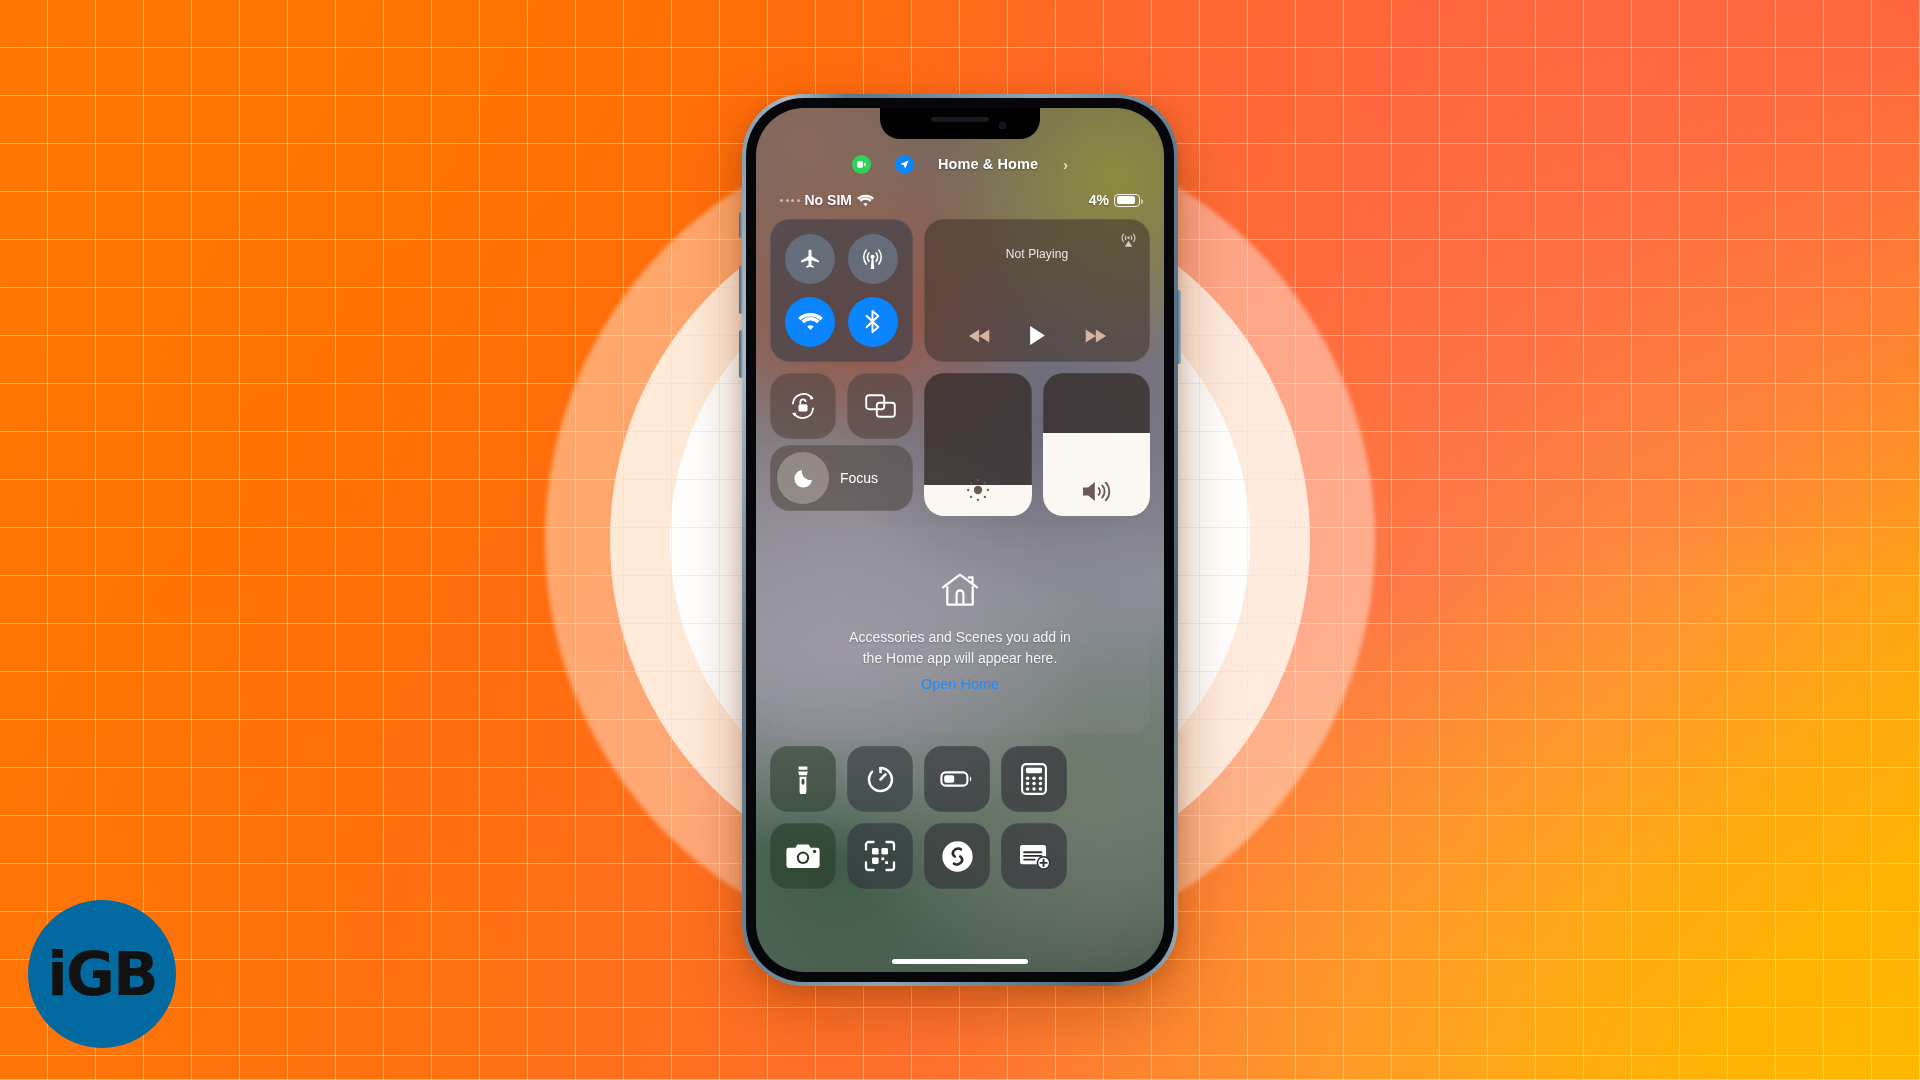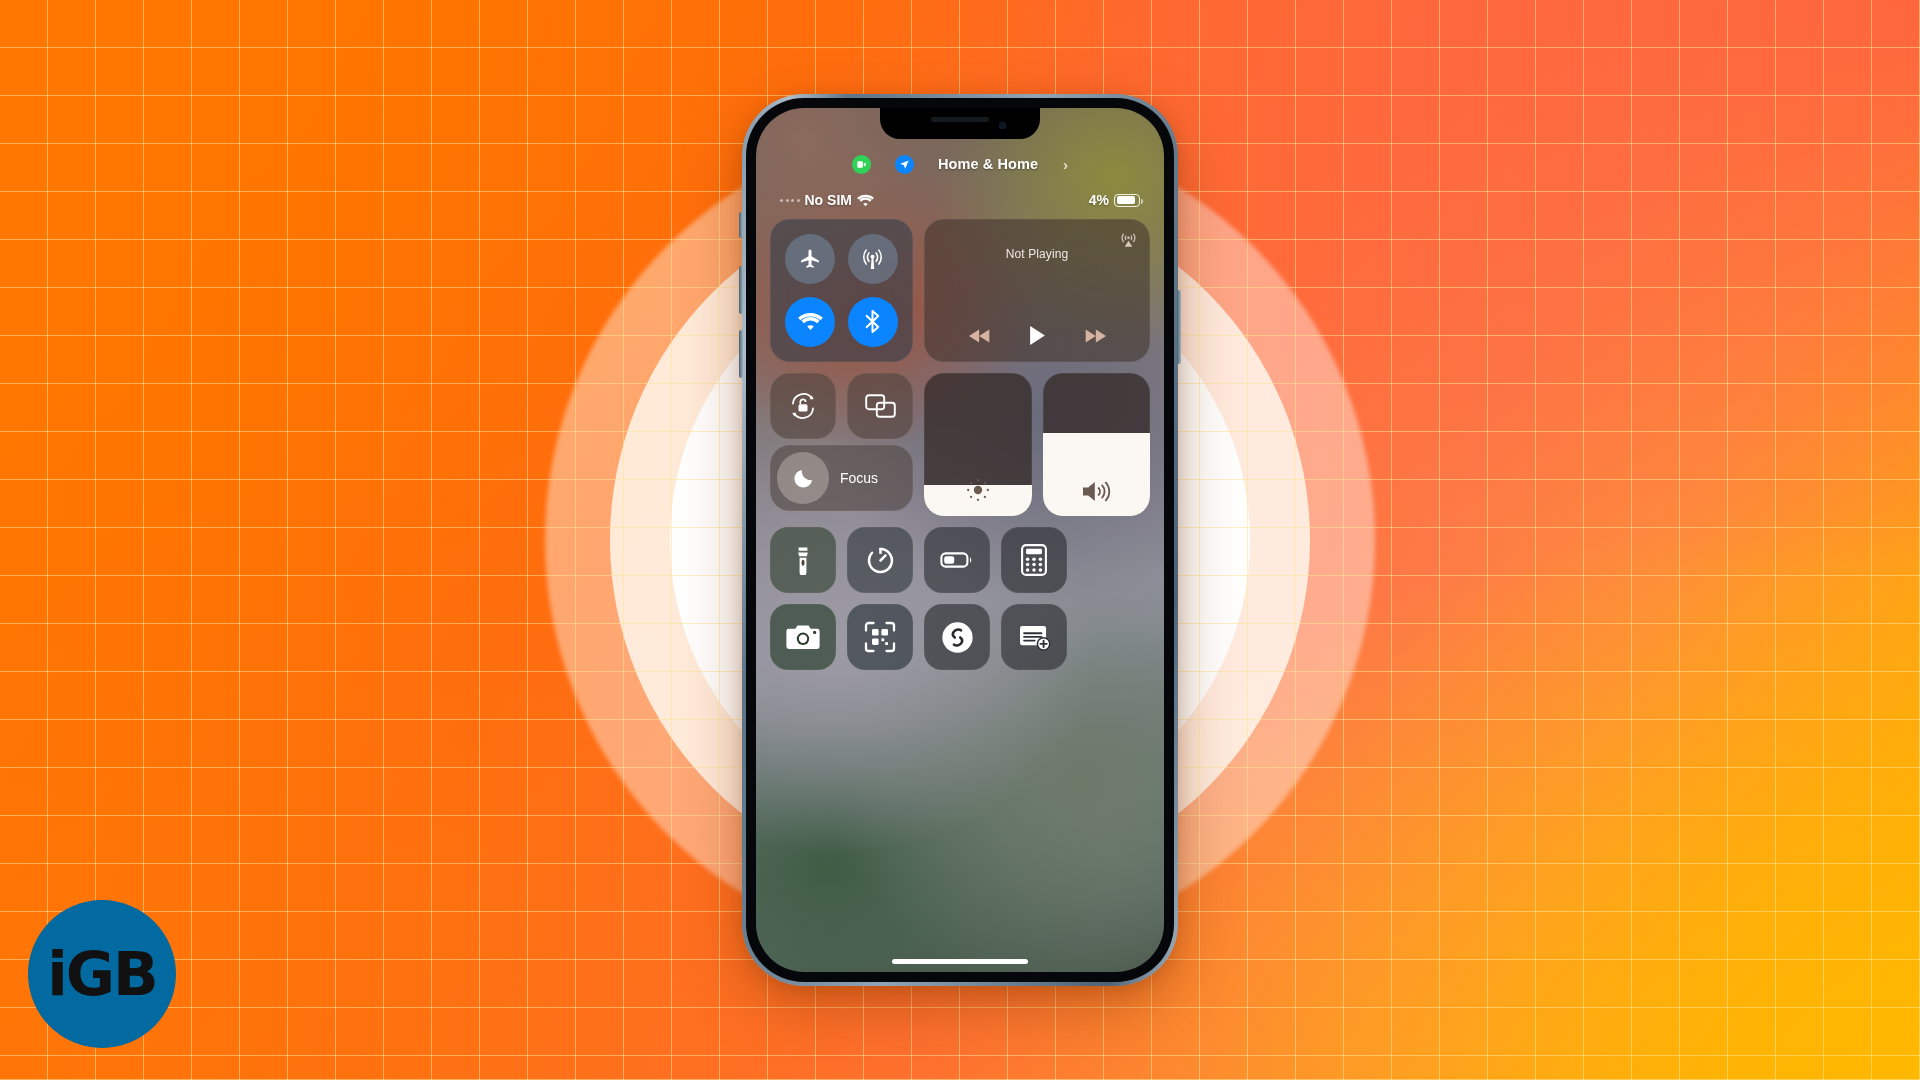--- a/index.html
+++ b/index.html
@@ -416,20 +416,33 @@
                   <path fill="#6b5a52" d="M3 9.4h5.2L14.8 4v19L8.2 17.6H3V9.4z"></path>
                   <g fill="none" stroke="#6b5a52" stroke-width="1.9" stroke-linecap="round">
                     <path d="M18.6 10.1a5 5 0 0 1 0 6.8M22.2 7.4a9 9 0 0 1 0 12.2M25.8 4.7a13 13 0 0 1 0 17.6"></path>
                   </g>
                 </svg>
               </span>
             </div>
           </div>
         </div>
 
+        <div id="home-panel">
+          <span>
+            <svg width="42" height="40" viewBox="0 0 42 40">
+              <path fill="none" stroke="#fff" stroke-width="2.3" stroke-linejoin="round" stroke-linecap="round" d="M4 17.4 21 4.6l17 12.8"></path>
+              <path fill="none" stroke="#fff" stroke-width="2.3" stroke-linejoin="round" d="M8.3 16.2v18.4h25.4V16.2"></path>
+              <path fill="none" stroke="#fff" stroke-width="2.2" stroke-linejoin="round" d="M17.6 34.6V23.8a3.4 3.4 0 0 1 6.8 0v10.8"></path>
+              <path fill="none" stroke="#fff" stroke-width="2.2" stroke-linecap="round" d="M33.5 13.3V7.4h-3.8"></path>
+            </svg>
+          </span>
+          <div class="desc">Accessories and Scenes you add in</div>
+          <div class="desc" style="margin-top:2px">the Home app will appear here.</div>
+          <div class="link" style="color: rgb(31, 139, 255);">Open Home</div>
+        </div>
 
         <div class="grid4" id="shortcuts1">
           <div class="app">
             <span>
               <svg width="28" height="30" viewBox="0 0 28 30">
                 <path fill="#fff" d="M9.6 2.4h8.8v3.4H9.6V2.4zM9.1 7.4h9.8l-1.1 3.9h-7.6L9.1 7.4zM10.6 12.8h6.8v14.6a3.4 3.4 0 0 1-6.8 0V12.8z"></path>
                 <ellipse cx="14" cy="17.8" rx="1.5" ry="3" fill="#4e4238"></ellipse>
               </svg>
             </span>
           </div>

